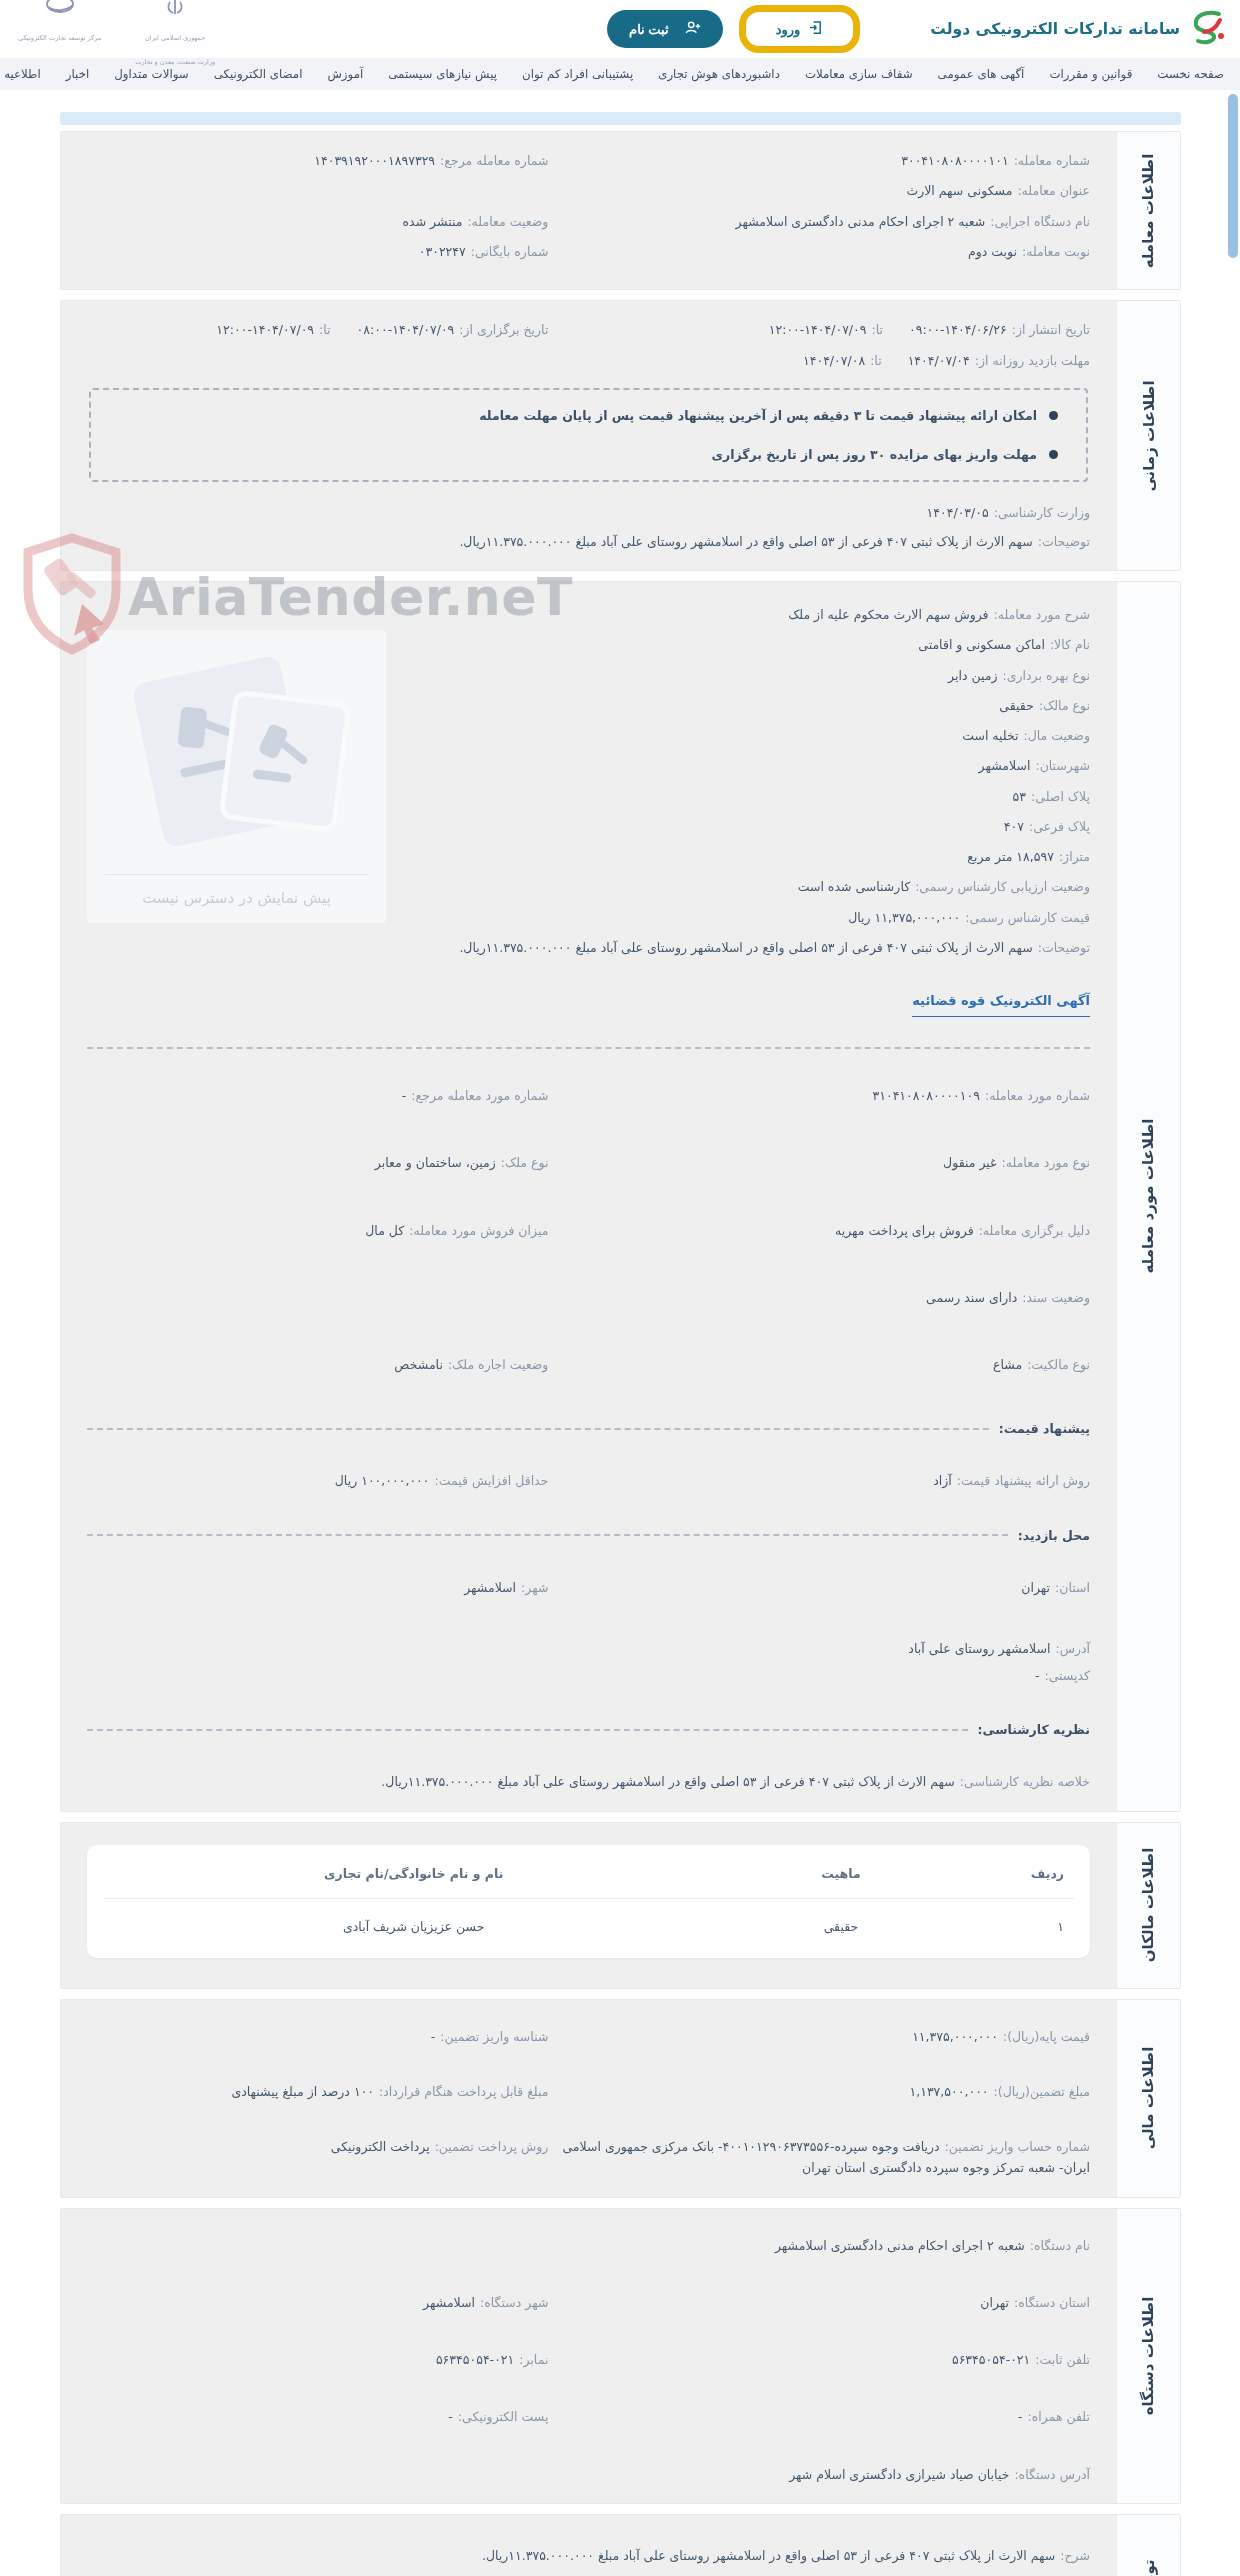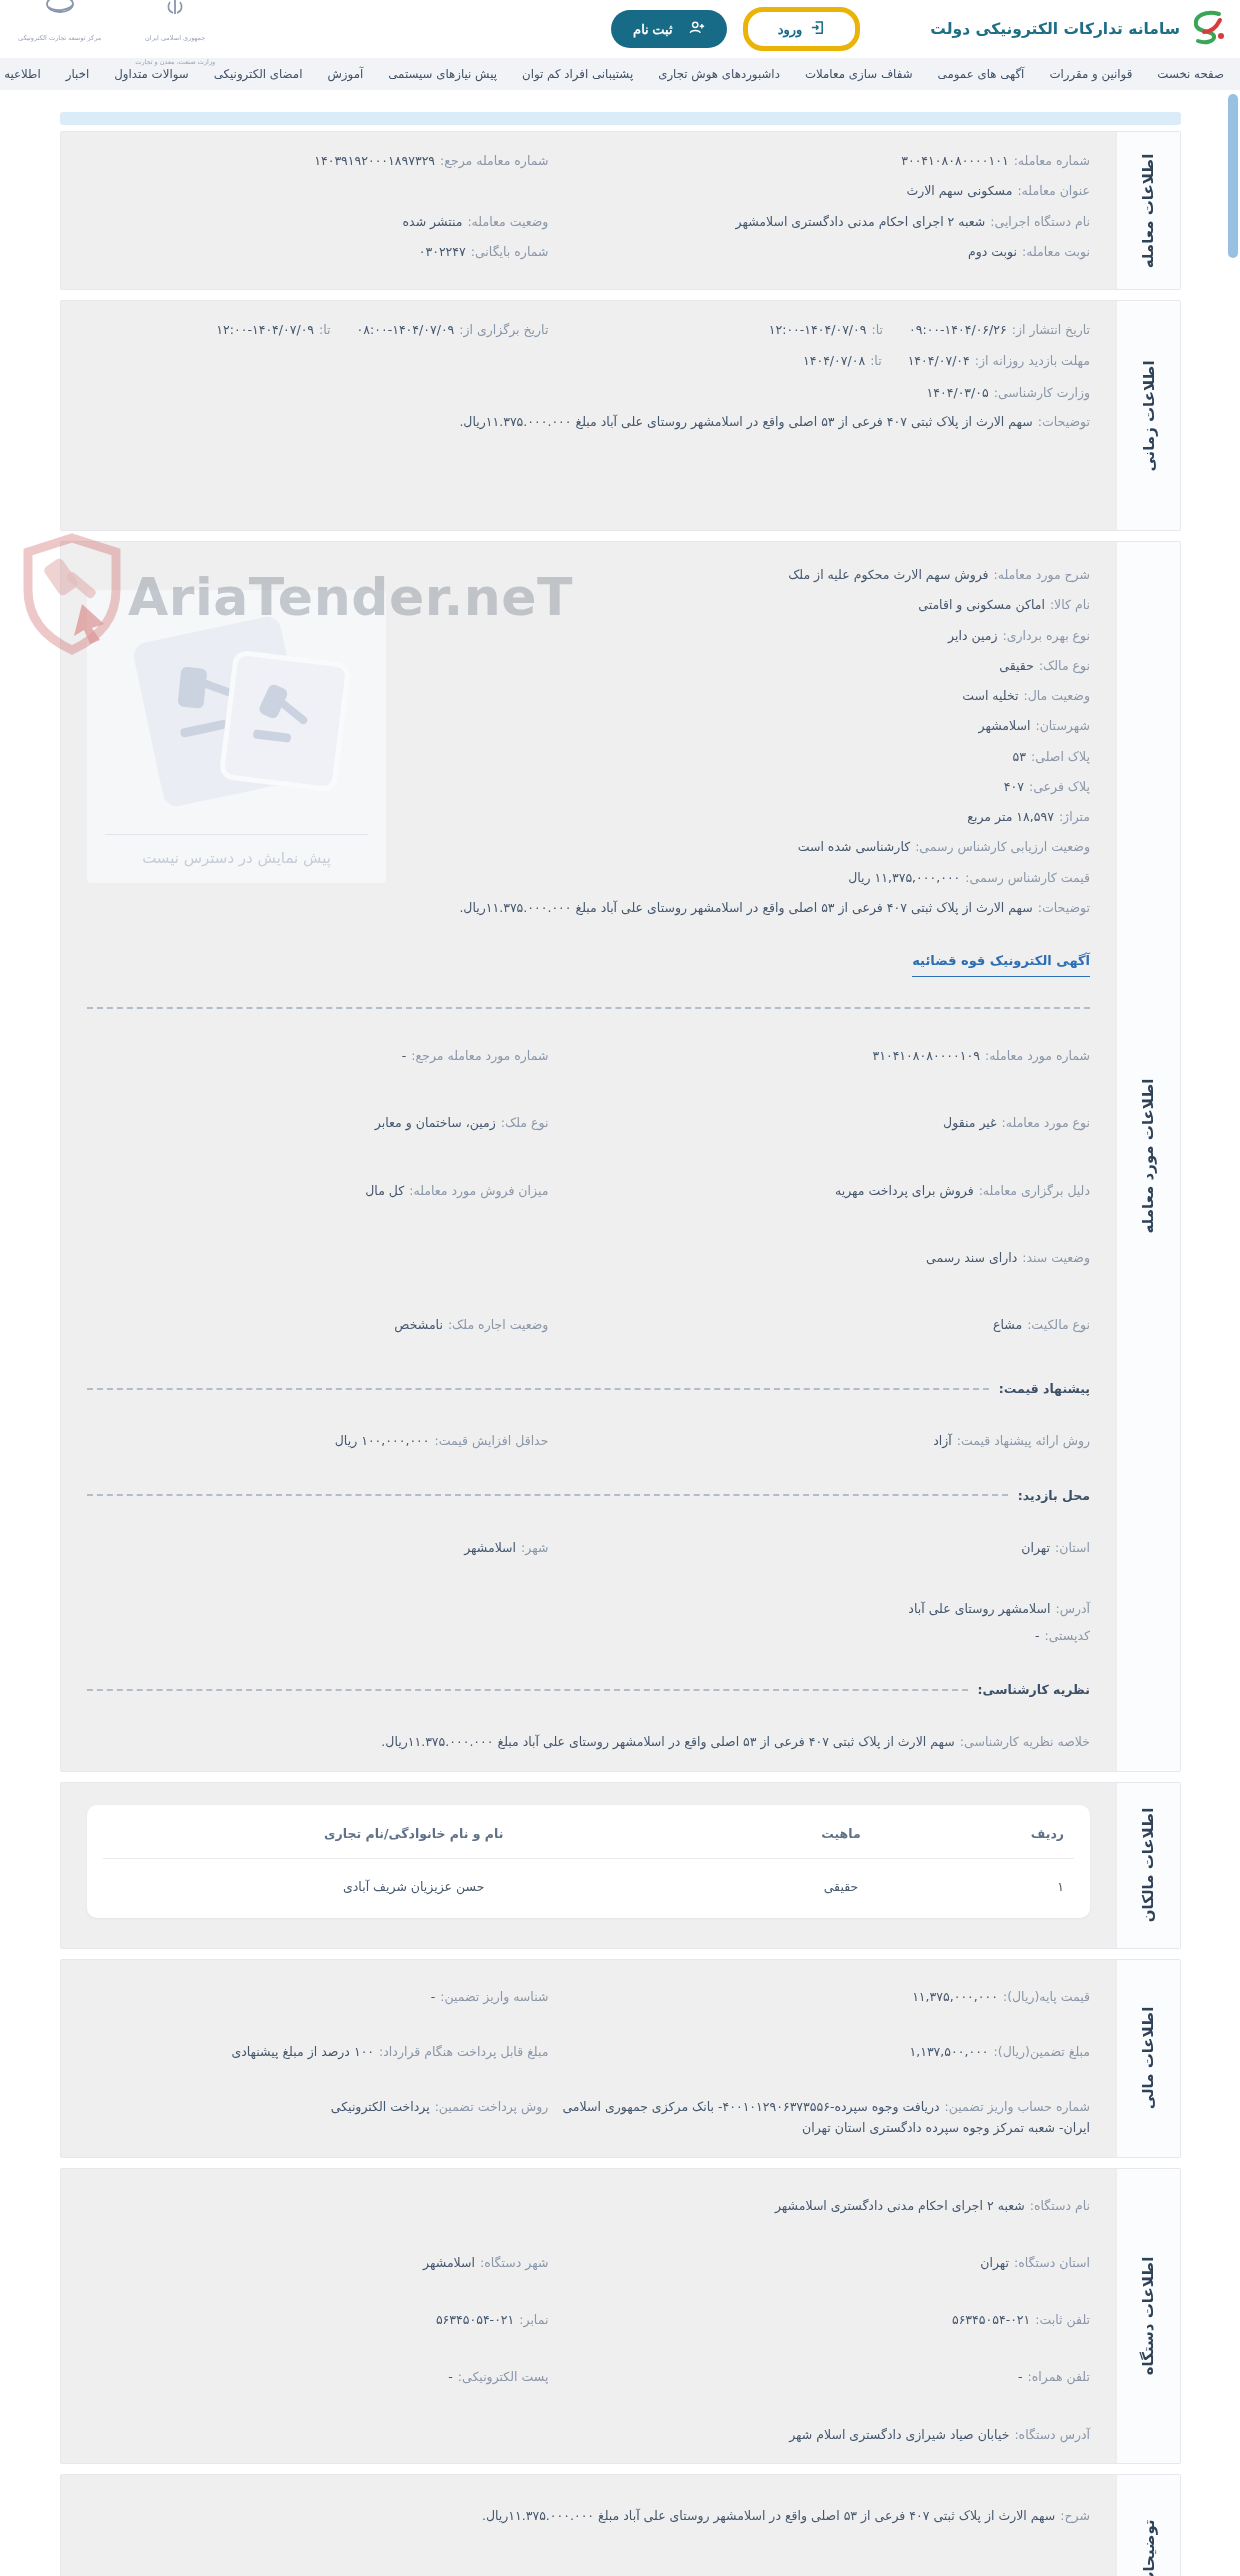--- a/index.html
+++ b/index.html
@@ -6,21 +6,21 @@
   html,body { background:#fff; }
   body{
     width:1240px; min-height:2576px; margin:0 auto; position:relative;
     font-family:"DejaVu Sans", sans-serif; direction:rtl; color:#46596f;
     overflow-x:hidden;
   }
   
   .topbar{height:58px;display:flex;align-items:center;background:#fff;padding:0 14px 0 18px;}
   .brand{display:flex;align-items:center;gap:6px;}
   .brand-title{font-size:15.5px;font-weight:700;color:#1e6f85;white-space:nowrap;}
-  .btn-login{display:flex;align-items:center;gap:8px;border:5px solid #eab308;color:#176b87;
+  .btn-login{display:flex;align-items:center;gap:8px;border:7px solid #eab308;color:#176b87;
     background:#fff;border-radius:20px;padding:8px 30px;font-size:13px;font-weight:600;
     margin-inline-start:70px;cursor:pointer;}
   .btn-register{display:flex;align-items:center;gap:16px;background:#176b87;color:#fff;border:none;
     border-radius:20px;padding:10px 22px;font-size:13px;font-weight:700;margin-inline-start:16px;cursor:pointer;}
   .gov-logos{margin-inline-start:auto;display:flex;align-items:flex-start;gap:34px;padding-top:4px;}
   .gov-logo{display:flex;flex-direction:column;align-items:center;gap:14px;color:#8b95ad;}
   .gov-logo .cap{font-size:6.5px;color:#9aa3b8;text-align:center;line-height:1.5;}
   
   .navbar{height:32px;background:#f1f3f6;display:flex;align-items:center;gap:25px;
     padding:0 0 0 0;padding-inline-start:16px;font-size:11.8px;color:#3f5067;}
@@ -203,20 +203,30 @@
       </div>
     <div class="card-body">
       <div class="row2">
         <div class="f"><span class="fl">تاریخ انتشار از:</span><span class="fv">۱۴۰۴/۰۶/۲۶-۰۹:۰۰</span><span class="fl fl2">تا:</span><span class="fv">۱۴۰۴/۰۷/۰۹-۱۲:۰۰</span></div>
         <div class="f"><span class="fl">تاریخ برگزاری از:</span><span class="fv">۱۴۰۴/۰۷/۰۹-۰۸:۰۰</span><span class="fl fl2">تا:</span><span class="fv">۱۴۰۴/۰۷/۰۹-۱۲:۰۰</span></div>
       </div>
       <div class="row2">
         <div class="f"><span class="fl">مهلت بازدید روزانه از:</span><span class="fv">۱۴۰۴/۰۷/۰۴</span><span class="fl fl2">تا:</span><span class="fv">۱۴۰۴/۰۷/۰۸</span></div>
         <div></div>
       </div>
+      <div class="notebox">
+        <div class="note">
+            <span class="dot"></span>
+            <span>امکان ارائه پیشنهاد قیمت تا ۳ دقیقه پس از آخرین پیشنهاد قیمت پس از پایان مهلت معامله</span>
+          </div>
+        <div class="note">
+            <span class="dot"></span>
+            <span>مهلت واریز بهای مزایده ۳۰ روز پس از تاریخ برگزاری</span>
+          </div>
+      </div>
       <div class="f s2-line"><span class="fl">وزارت کارشناسی:</span><span class="fv">۱۴۰۴/۰۳/۰۵</span></div>
       <div class="f"><span class="fl">توضیحات:</span><span class="fv">سهم الارث از پلاک ثبتی ۴۰۷ فرعی از ۵۳ اصلی واقع در اسلامشهر روستای علی آباد مبلغ ۱۱.۳۷۵.۰۰۰.۰۰۰ریال.</span></div>
     </div>
   </section>
 
   <section class="card s3" style="min-height:1146px;">
     <div class="card-label">
         <span>اطلاعات مورد معامله</span>
       </div>
     <div class="card-body">

